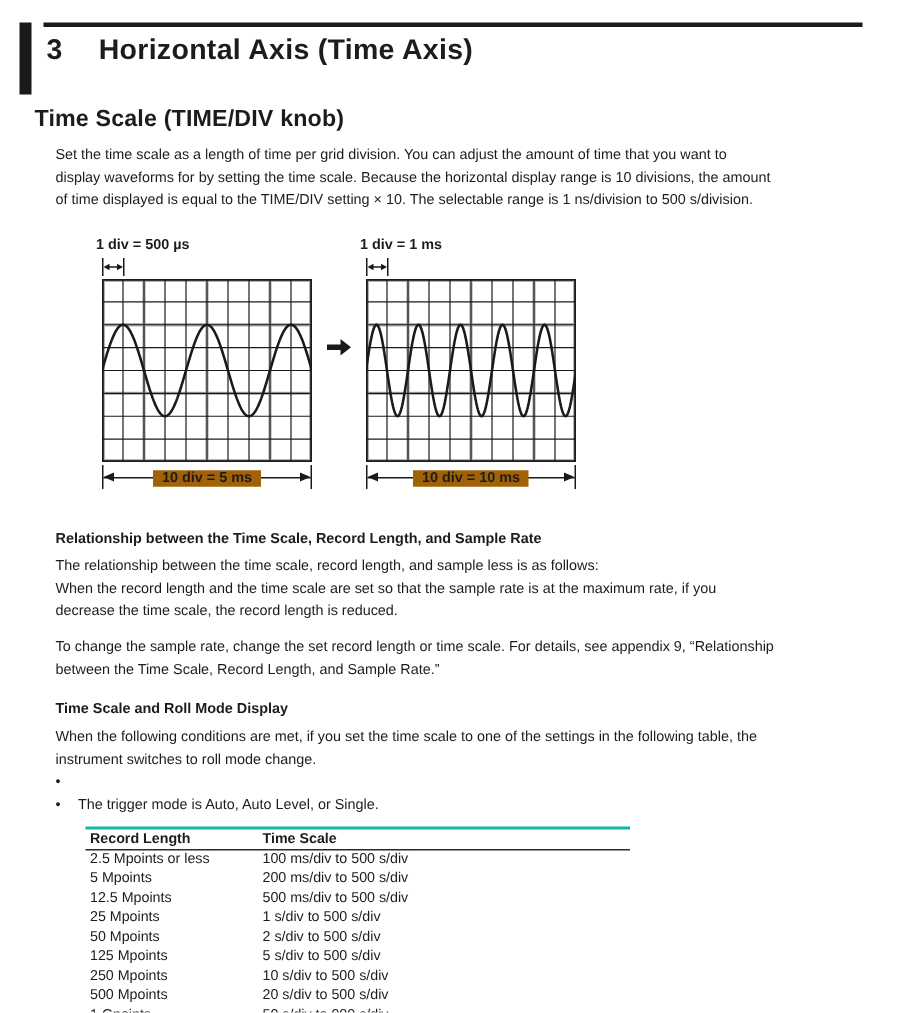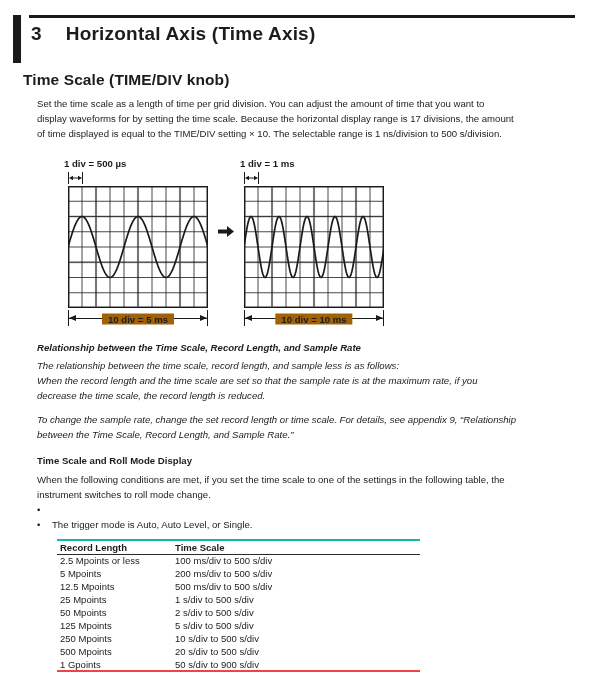--- a/index.html
+++ b/index.html
@@ -100,21 +100,21 @@
     transform: translate(-50%, -50%);
     background: #a16207;
     padding: 0 6px;
     font-size: 9.6px;
     font-weight: bold;
     white-space: nowrap;
     z-index: 1;
   }
 
   
-  .relationship-section { margin-top: 11px; font-style: italic; }
+  .relationship-section { margin-top: 23px; }
   .relationship-section .sect-body { margin-top: 3px; }
   .rollmode-section { margin-top: 11px; }
   .rollmode-section .sect-body { margin-top: 4px; }
 
   
   .roll-table {
     margin: 7px 0 0 57px;
     width: 363px;
     border-collapse: collapse;
     font-size: 9.5px;
@@ -140,21 +140,21 @@
   <div class="top-rule"></div>
   <div class="chapter-title-row">
     <span class="chapter-number">3</span>
     <span>Horizontal Axis (Time Axis)</span>
   </div>
 
   <div class="section-title">Time Scale (TIME/DIV knob)</div>
 
   <div class="intro body-text">
     <div>Set the time scale as a length of time per grid division. You can adjust the amount of time that you want to</div>
-    <div>display waveforms for by setting the time scale. Because the horizontal display range is 17 divisions, the amount</div>
+    <div>display waveforms for by setting the time scale. Because the horizontal display range is 10 divisions, the amount</div>
     <div>of time displayed is equal to the TIME/DIV setting × 10. The selectable range is 1 ns/division to 500 s/division.</div>
   </div>
 
   <div class="diagram">
 
     <div class="scope">
       <div class="scope-label">1 div = 500 µs</div>
       <svg class="div-marker" width="16" height="12" viewBox="0 0 16 12">
         <line x1="0.5" y1="0" x2="0.5" y2="12" stroke="#1a1a1a" stroke-width="1"></line>
         <line x1="14.5" y1="0" x2="14.5" y2="12" stroke="#1a1a1a" stroke-width="1"></line>

